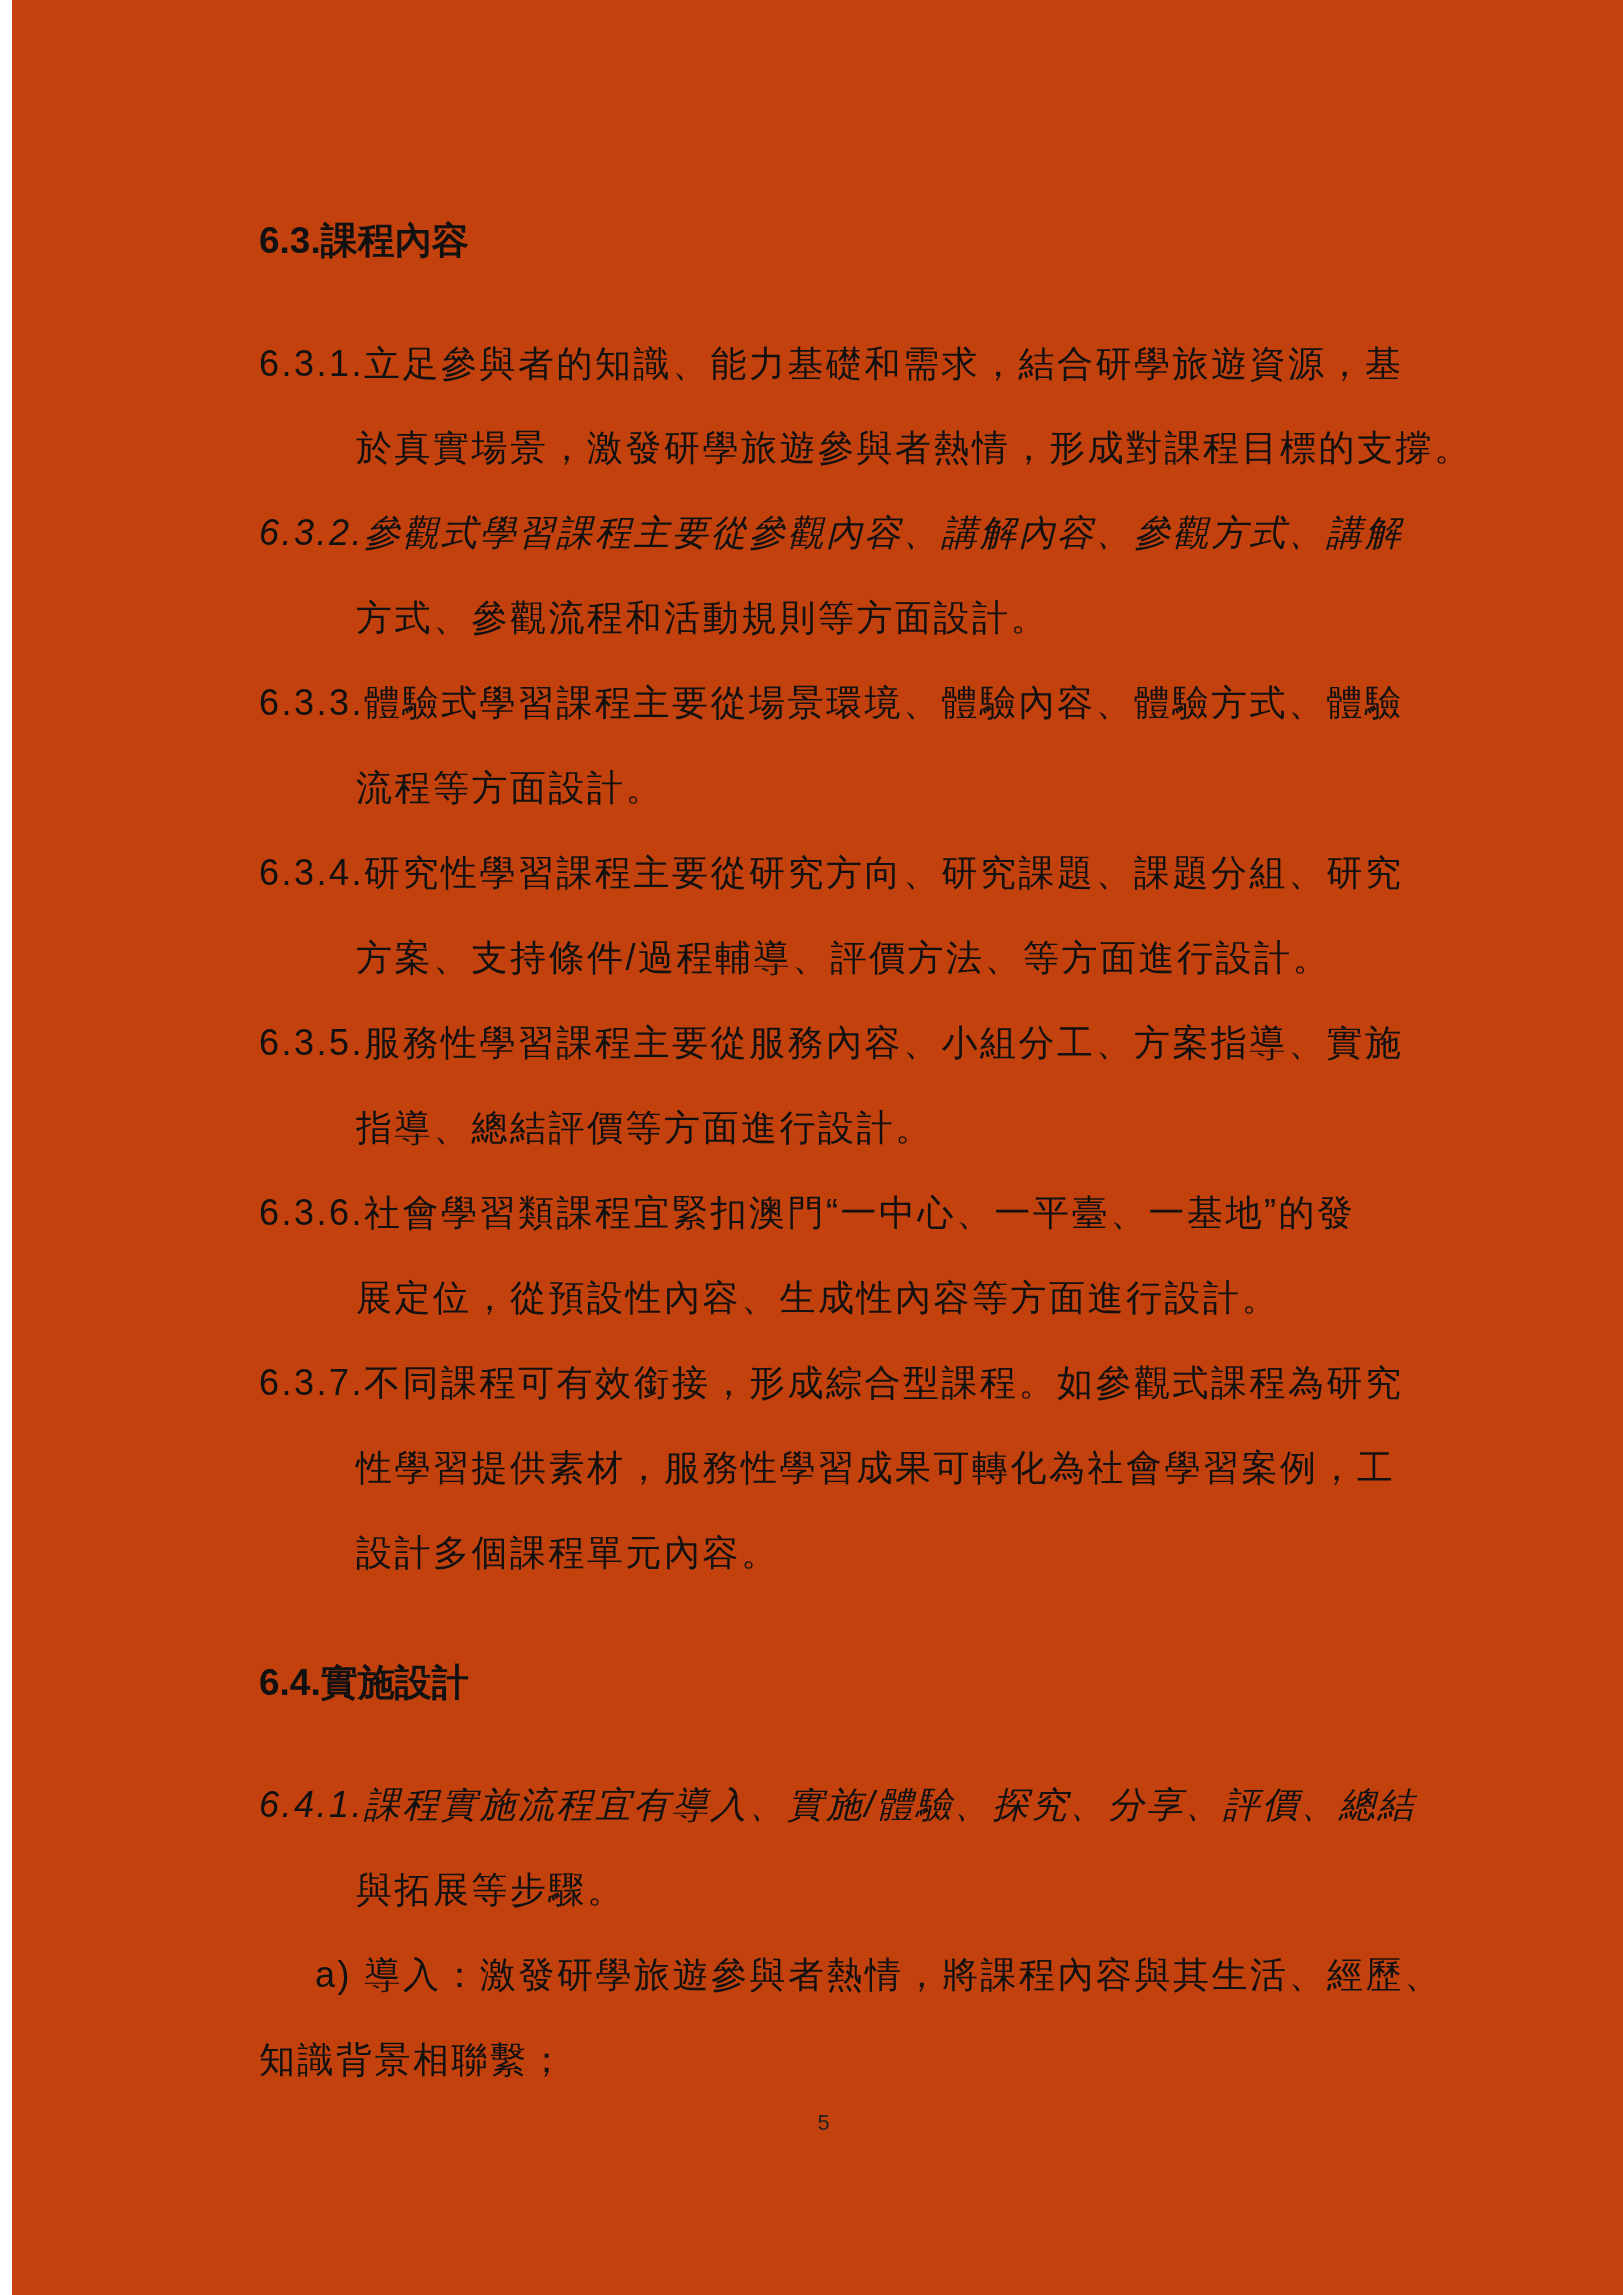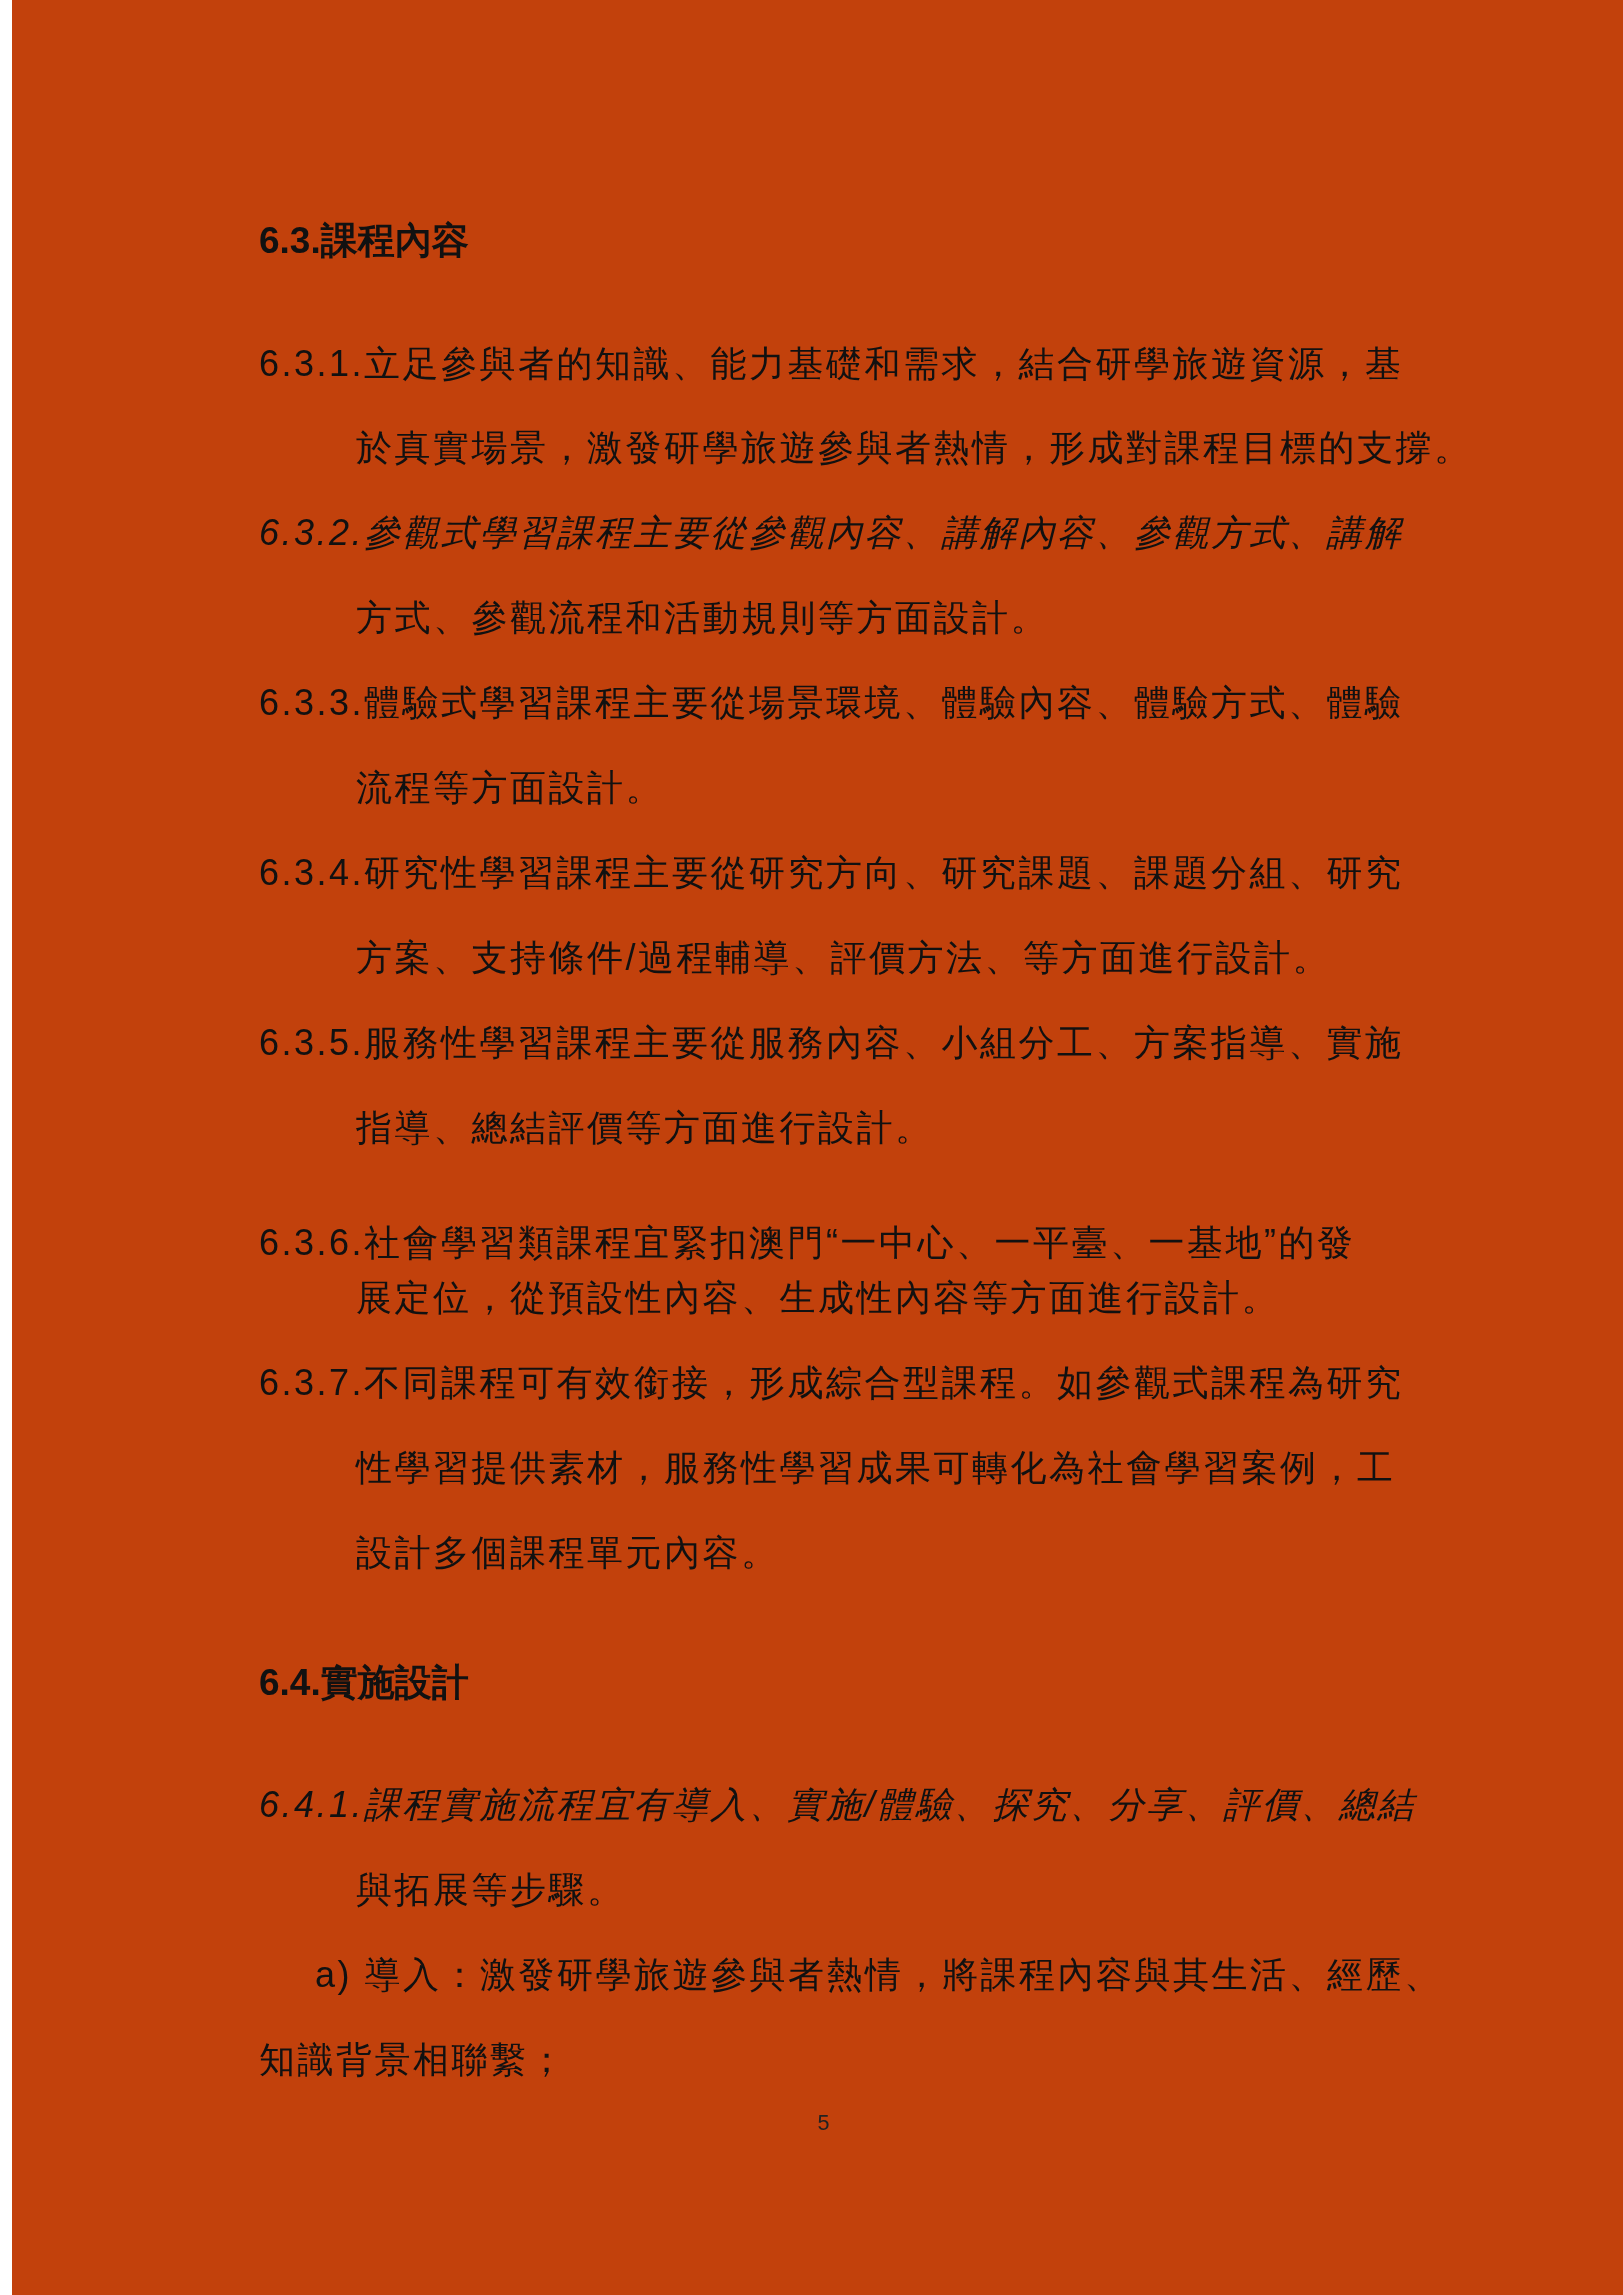--- a/index.html
+++ b/index.html
@@ -79,21 +79,21 @@
     <div class="line first" style="top:851px;">6.3.4.研究性學習課程主要從研究方向、研究課題、課題分組、研究</div>
     <div class="line cont" style="top:936px;">方案、支持條件/過程輔導、評價方法、等方面進行設計。</div>
   </div>
 
   <div>
     <div class="line first" style="top:1021px;">6.3.5.服務性學習課程主要從服務內容、小組分工、方案指導、實施</div>
     <div class="line cont" style="top:1106px;">指導、總結評價等方面進行設計。</div>
   </div>
 
   <div>
-    <div class="line first" style="top:1191px;margin-top:30px;">6.3.6.社會學習類課程宜緊扣澳門“一中心、一平臺、一基地”的發</div>
+    <div class="line first" style="top:1191px;">6.3.6.社會學習類課程宜緊扣澳門“一中心、一平臺、一基地”的發</div>
     <div class="line cont" style="top:1276px;">展定位，從預設性內容、生成性內容等方面進行設計。</div>
   </div>
 
   <div>
     <div class="line first" style="top:1361px;">6.3.7.不同課程可有效銜接，形成綜合型課程。如參觀式課程為研究</div>
     <div class="line cont" style="top:1446px;">性學習提供素材，服務性學習成果可轉化為社會學習案例，工</div>
     <div class="line cont" style="top:1531px;">設計多個課程單元內容。</div>
   </div>
 
   <div class="heading" style="top:1661px;">6.4.實施設計</div>

